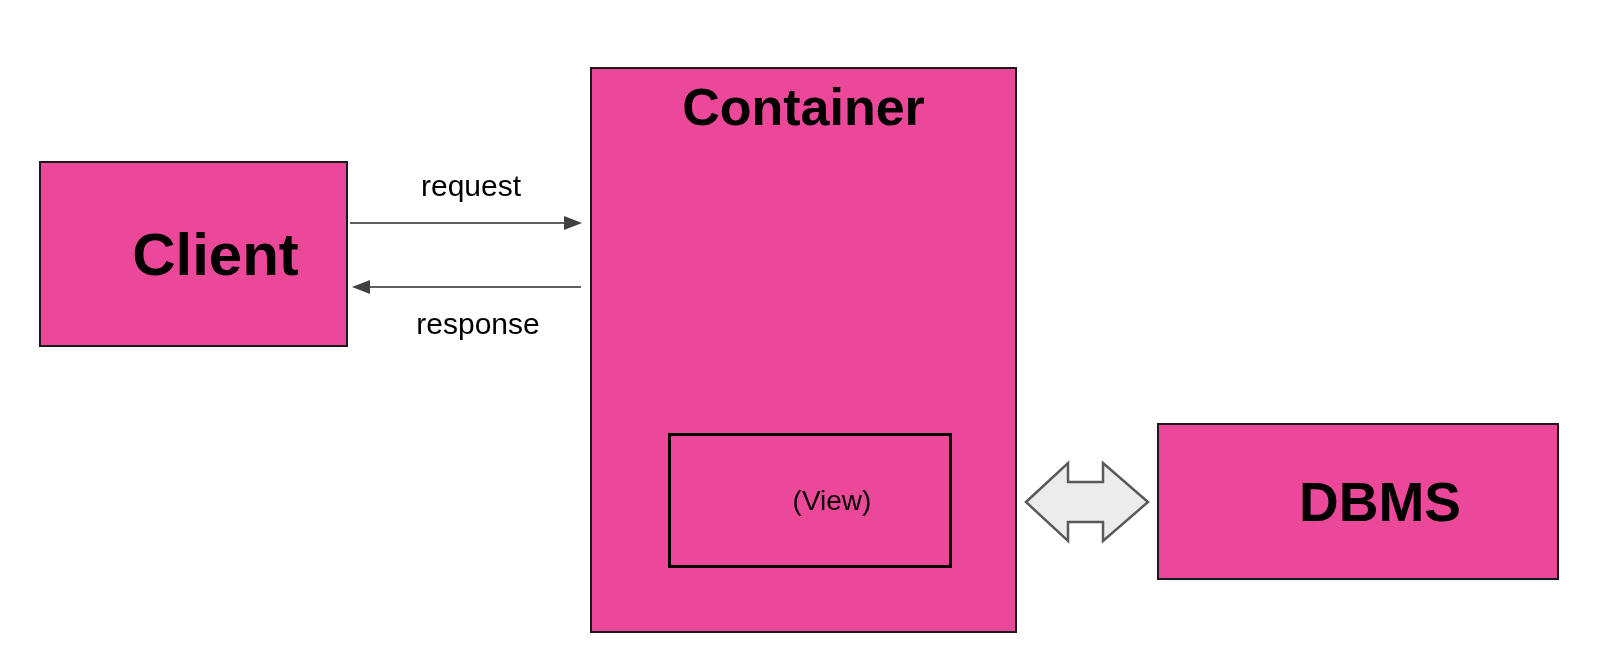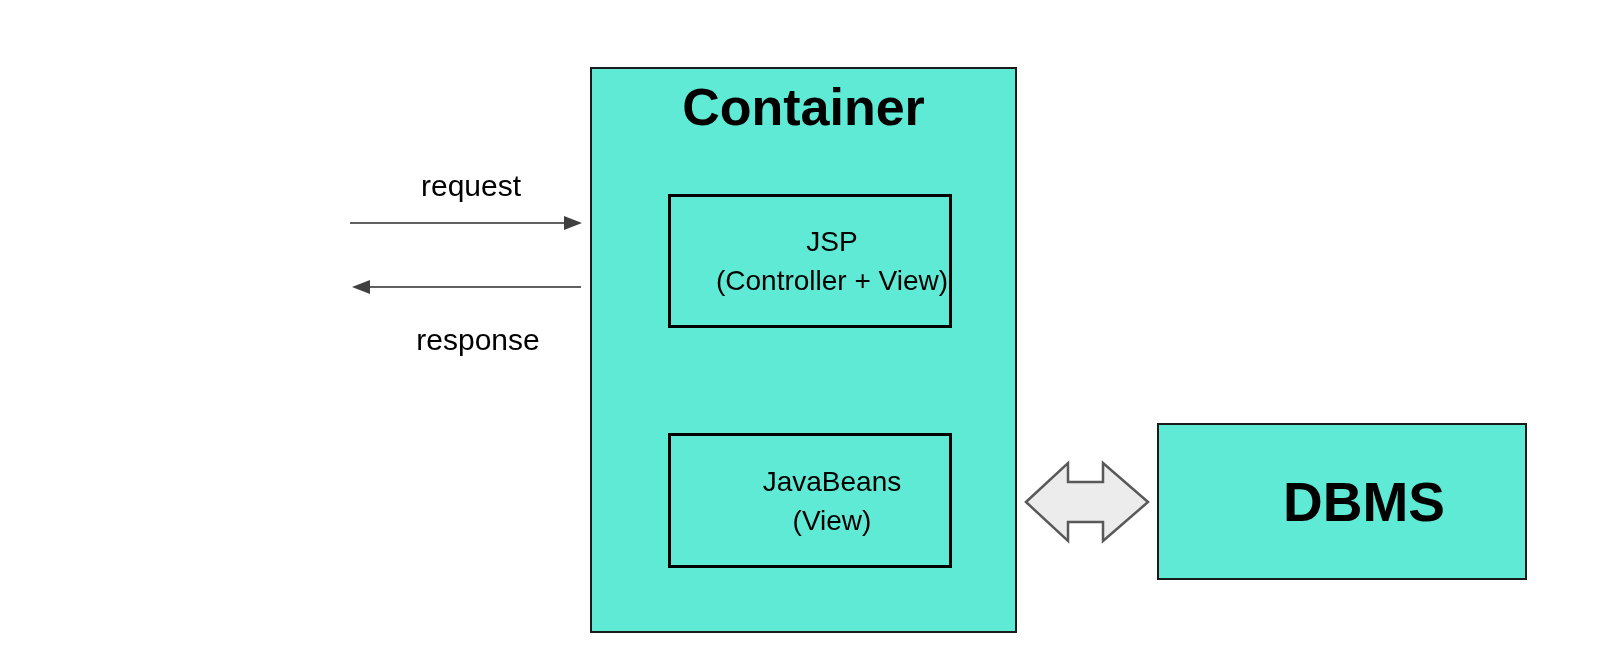--- a/index.html
+++ b/index.html
@@ -12,21 +12,21 @@
     width: 1600px;
     height: 649px;
     background: var(--canvas-bg, #ffffff);
     font-family: "Liberation Sans", sans-serif;
     color: var(--text, #000000);
     overflow: hidden;
   }
   .box {
     position: absolute;
     box-sizing: border-box;
-    background: #5eead4;
+    background: #ec4899;
     border: 2px solid var(--box-border, #1a1a1a);
     padding-left: 44px;
   }
   .node-label {
     font-weight: bold;
     white-space: nowrap;
   }
   .client-node {
     left: 39px; top: 161px; width: 309px; height: 186px;
     display: flex; align-items: center; justify-content: center;
@@ -44,62 +44,60 @@
     border-width: 3px;
     border-color: var(--inner-box-border, #000000);
     display: flex; flex-direction: column;
     align-items: center; justify-content: center;
     text-align: center;
     font-size: 28px; line-height: 39px;
   }
   .jsp-node { left: 76px; top: 125px; width: 284px; height: 134px; }
   .javabeans-node { left: 76px; top: 364px; width: 284px; height: 135px; }
   .dbms-node {
-    left: 1157px; top: 423px; width: 370px; height: 157px;
+    left: 1157px; top: 423px; width: 402px; height: 157px;
     display: flex; align-items: center; justify-content: center;
   }
   .dbms-node .node-label { font-size: 55px; }
   .edge-label {
     position: absolute;
     transform: translateX(-50%);
     font-size: 30px;
     white-space: nowrap;
   }
   .edge-label.request  { left: 471px; top: 169px; text-align: right; }
-  .edge-label.response { left: 478px; top: 307px; margin-top: 16px; }
+  .edge-label.response { left: 478px; top: 307px; }
   .overlay {
     position: absolute; left: 0; top: 0;
     width: 1600px; height: 649px;
     pointer-events: none;
   }
   .arrow-line { stroke: var(--arrow-line, #606060); stroke-width: 2; }
   .arrow-head { fill: var(--arrow-head, #404040); stroke: none; }
   .double-arrow {
     fill: var(--double-arrow-fill, #ececec);
     stroke: var(--double-arrow-stroke, #595959);
     stroke-width: 2.5;
     stroke-linejoin: miter;
   }
 </style>
 </head>
 <body>
 
 <div class="canvas">
 
+  <div class="box client-node">
+    <span class="node-label">Client</span>
+  </div>
 
   <div class="box container-node">
     <div class="container-title">Container</div>
 
-    <div class="box inner-box jsp-node">
-      <div>JSP</div>
-      <div>(Controller + View)</div>
-    </div>
 
     <div class="box inner-box javabeans-node">
-      <div>JavaBeans</div>
       <div>(View)</div>
     </div>
   </div>
 
   <div class="box dbms-node">
     <span class="node-label">DBMS</span>
   </div>
 
   <svg class="overlay" viewBox="0 0 1600 649">
     <g>

